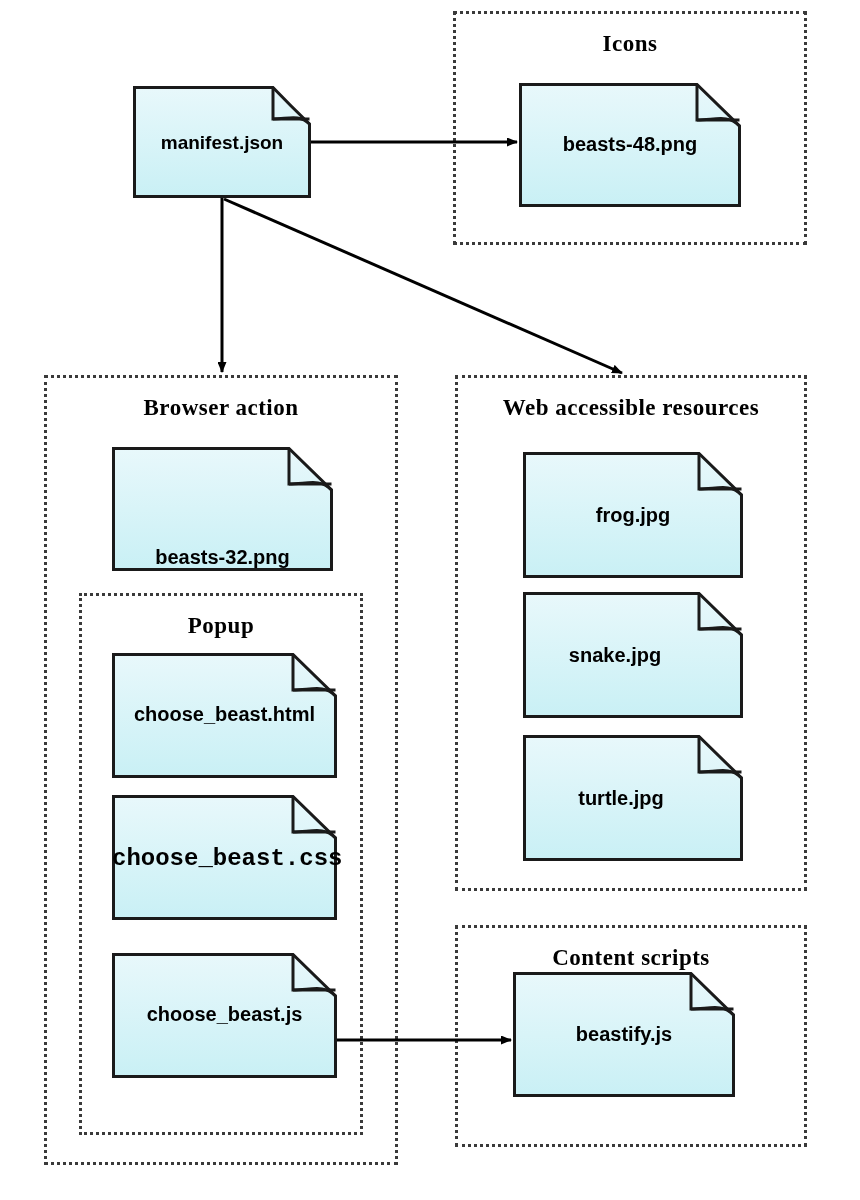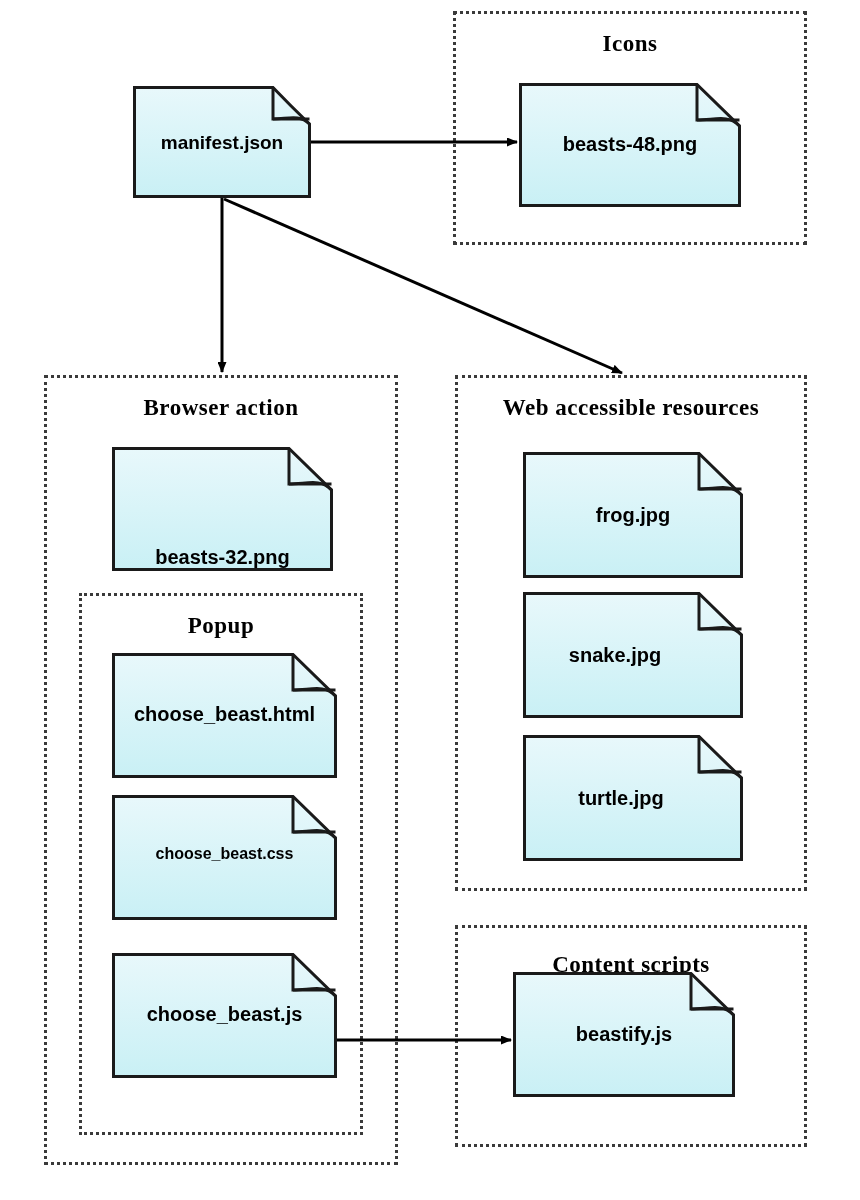--- a/index.html
+++ b/index.html
@@ -94,21 +94,21 @@
 
   <div class="group" style="left:79px; top:593px; width:284px; height:542px;">
     <div class="group-title" style="top:17px;">Popup</div>
   </div>
 
   <div class="group" style="left:455px; top:375px; width:352px; height:516px;">
     <div class="group-title" style="top:17px;">Web accessible resources</div>
   </div>
 
   <div class="group" style="left:455px; top:925px; width:352px; height:222px;">
-    <div class="group-title" style="top:24px;">Content scripts</div>
+    <div class="group-title" style="top:17px;">Content scripts</div>
   </div>
 
   <div class="node" style="left:133px; top:86px; width:178px; height:112px;">
     <svg width="178" height="112" viewBox="0 0 178 112" aria-hidden="true">
       <defs>
         <linearGradient id="g-manifest" x1="0" y1="0" x2="0" y2="1">
           <stop offset="0%" stop-color="#e8f8fb"></stop>
           <stop offset="100%" stop-color="#c9f0f5"></stop>
         </linearGradient>
       </defs>
@@ -169,21 +169,21 @@
       <defs>
         <linearGradient id="g-cbcss" x1="0" y1="0" x2="0" y2="1">
           <stop offset="0%" stop-color="#e8f8fb"></stop>
           <stop offset="100%" stop-color="#c9f0f5"></stop>
         </linearGradient>
       </defs>
       <path d="M1.5,1.5 H181 C195,15 209,29 223.5,43 V123.5 H1.5 Z" fill="url(#g-cbcss)" stroke="#1a1a1a" stroke-width="3" stroke-linejoin="miter"></path>
       <path d="M181,1.5 V37 H223.5" fill="none" stroke="#1a1a1a" stroke-width="3"></path>
       <path d="M181,37 C199,37 212,31 223.5,43" fill="none" stroke="#1a1a1a" stroke-width="3"></path>
     </svg>
-    <div class="node-label" style="top:50px; font-size:16px;">choose_beast.css</div>
+    <div class="node-label" style="top:50px; font-size:24px;font-family:Liberation Mono, monospace;">choose_beast.css</div>
   </div>
 
   <div class="node" style="left:112px; top:953px; width:225px; height:125px;">
     <svg width="225" height="125" viewBox="0 0 225 125" aria-hidden="true">
       <defs>
         <linearGradient id="g-cbjs" x1="0" y1="0" x2="0" y2="1">
           <stop offset="0%" stop-color="#e8f8fb"></stop>
           <stop offset="100%" stop-color="#c9f0f5"></stop>
         </linearGradient>
       </defs>

